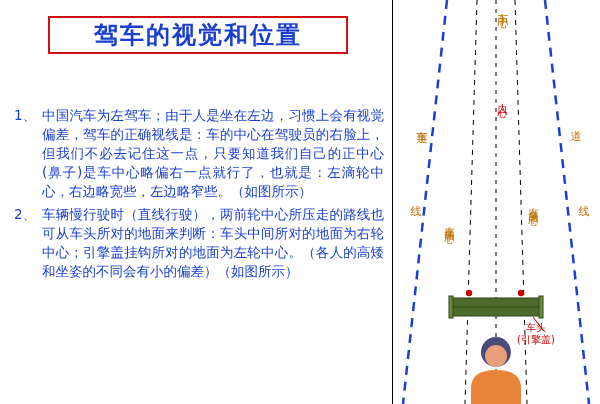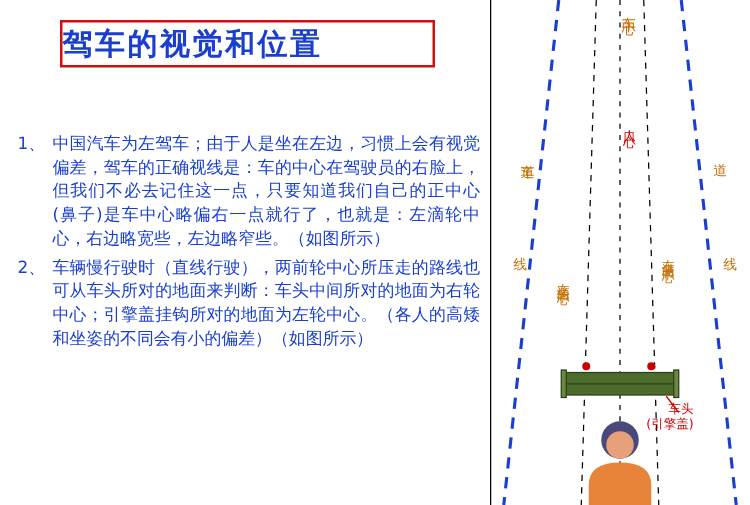--- a/index.html
+++ b/index.html
@@ -25,20 +25,21 @@
   #title-box {
     position: absolute;
     left: 48px;
     top: 16px;
     width: 300px;
     height: 38px;
     border: 2px solid #d01010;
     box-sizing: border-box;
     display: flex;
     align-items: center;
+    justify-content: center;
   }
   #title-text {
     color: #1a3fd0;
     font-size: 24px;
     font-weight: bold;
     letter-spacing: 2px;
     font-family: "DejaVu Sans", sans-serif;
     white-space: nowrap;
   }
 
@@ -156,19 +157,19 @@
 
     <div class="vlabel" style="left:22px; top:122px;">车道</div>
     <div class="vlabel" style="left:16px; top:196px;">线</div>
 
     <div class="vlabel" style="left:176px; top:122px;">道</div>
     <div class="vlabel" style="left:184px; top:196px;">线</div>
 
     <div class="vlabel small" style="left:50px; top:218px;">左滴轮中心</div>
     <div class="vlabel small" style="left:134px; top:200px;">右满轮中心</div>
 
-    <div style="position:absolute; left:124px; top:322px; color:#cc0000; font-size:10px; font-family:'DejaVu Sans', sans-serif; line-height:12px; text-align:right;">
+    <div style="position:absolute; left:124px; top:322px; color:#cc0000; font-size:10px; font-family:'DejaVu Sans', sans-serif; line-height:12px; text-align:center;">
       <div>车头</div>
       <div>(引擎盖)</div>
     </div>
   </div>
 
 </div>
 
 </body></html>

